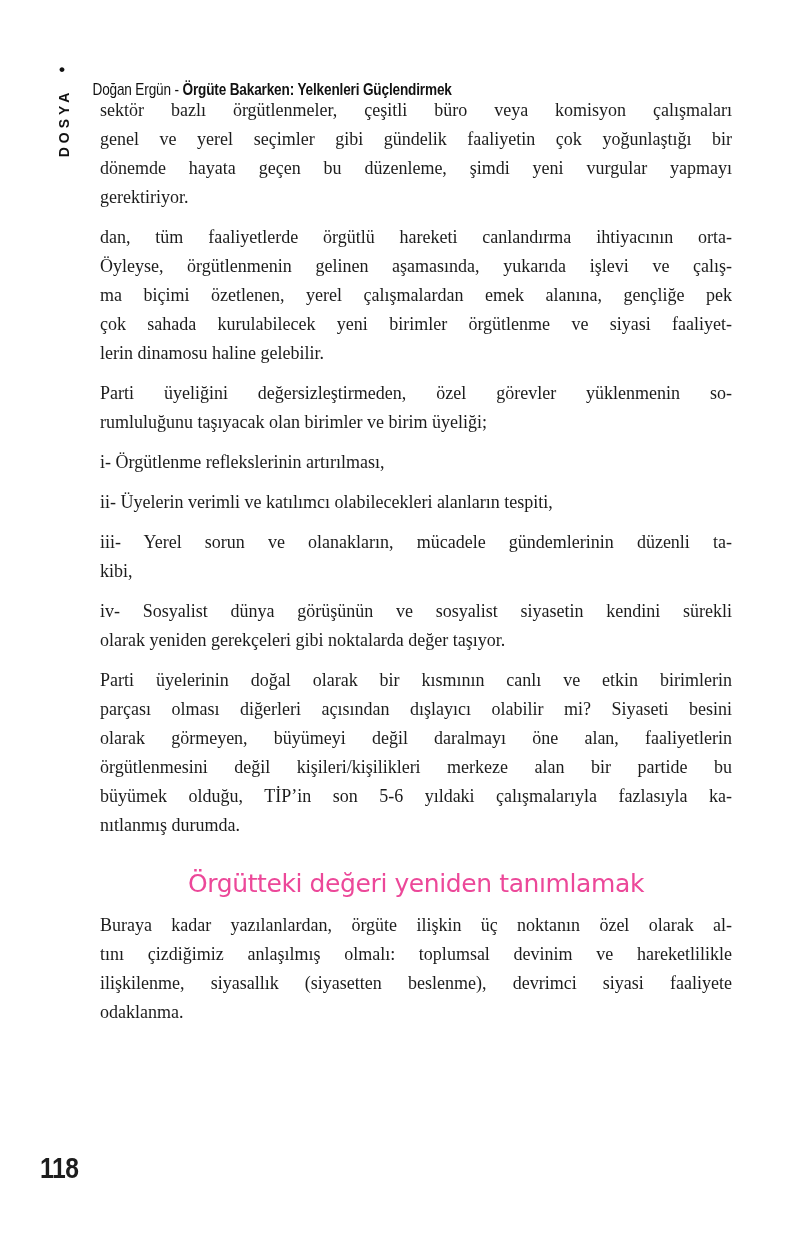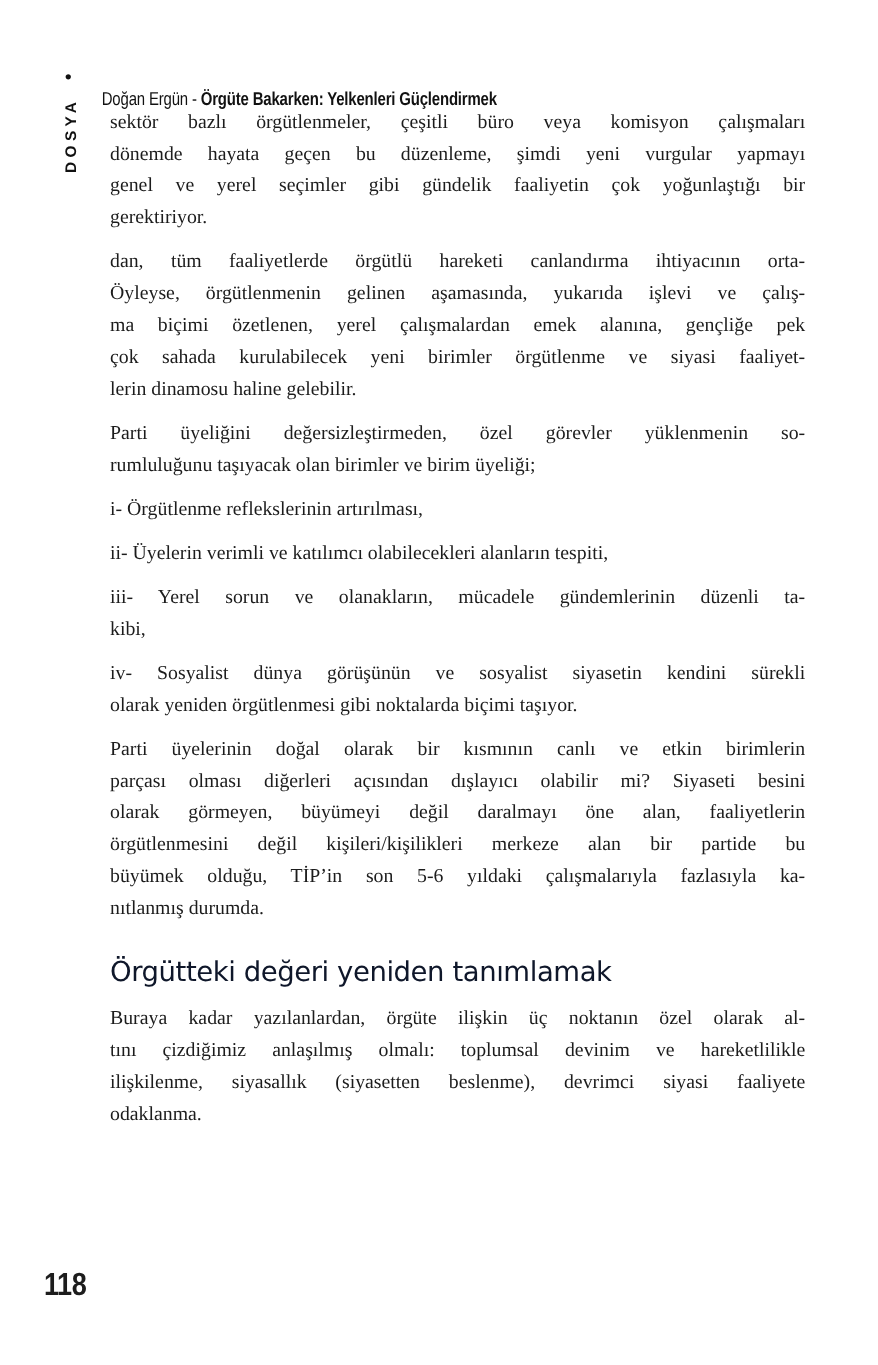--- a/index.html
+++ b/index.html
@@ -79,21 +79,22 @@
   .line.last {
     text-align-last: left;
   }
   .section-heading {
     margin: 29px 0 12px 0;
     font-family: "DejaVu Sans", sans-serif;
     font-weight: normal;
     font-size: 25px;
     line-height: 30px;
     letter-spacing: -0.4px;
-    color: #0f172a;
+    color: #ec4899;
+    text-align: center;
   }
 
   
   .page-number {
     position: absolute;
     left: 40px;
     top: 1152px;
     font-family: "Liberation Sans", sans-serif;
     font-size: 29px;
     font-weight: bold;
@@ -112,22 +113,22 @@
 
   <div class="header-text">
     <span class="header-author">Doğan Ergün</span><span class="header-sep"> - </span><span class="header-title">Örgüte Bakarken: Yelkenleri Güçlendirmek</span>
   </div>
 
   <div class="side-label">DOSYA</div>
 
   <div class="body-text">
       <div class="paragraph">
         <div class="line">sektör bazlı örgütlenmeler, çeşitli büro veya komisyon çalışmaları</div>
+        <div class="line">genel ve yerel seçimler gibi gündelik faaliyetin çok yoğunlaştığı bir</div>
         <div class="line">dönemde hayata geçen bu düzenleme, şimdi yeni vurgular yapmayı</div>
-        <div class="line">genel ve yerel seçimler gibi gündelik faaliyetin çok yoğunlaştığı bir</div>
         <div class="line last">gerektiriyor.</div>
       </div>
       <div class="paragraph">
         <div class="line">dan, tüm faaliyetlerde örgütlü hareketi canlandırma ihtiyacının orta-</div>
         <div class="line">Öyleyse, örgütlenmenin gelinen aşamasında, yukarıda işlevi ve çalış-</div>
         <div class="line">ma biçimi özetlenen, yerel çalışmalardan emek alanına, gençliğe pek</div>
         <div class="line">çok sahada kurulabilecek yeni birimler örgütlenme ve siyasi faaliyet-</div>
         <div class="line last">lerin dinamosu haline gelebilir.</div>
       </div>
       <div class="paragraph">
@@ -139,21 +140,21 @@
       </div>
       <div class="paragraph">
         <div class="line last">ii- Üyelerin verimli ve katılımcı olabilecekleri alanların tespiti,</div>
       </div>
       <div class="paragraph">
         <div class="line">iii- Yerel sorun ve olanakların, mücadele gündemlerinin düzenli ta-</div>
         <div class="line last">kibi,</div>
       </div>
       <div class="paragraph">
         <div class="line">iv- Sosyalist dünya görüşünün ve sosyalist siyasetin kendini sürekli</div>
-        <div class="line last">olarak yeniden örgütlenmesi gibi noktalarda biçimi taşıyor.</div>
+        <div class="line last">olarak yeniden gerekçeleri gibi noktalarda değer taşıyor.</div>
       </div>
       <div class="paragraph">
         <div class="line">Parti üyelerinin doğal olarak bir kısmının canlı ve etkin birimlerin</div>
         <div class="line">parçası olması diğerleri açısından dışlayıcı olabilir mi? Siyaseti besini</div>
         <div class="line">olarak görmeyen, büyümeyi değil daralmayı öne alan, faaliyetlerin</div>
         <div class="line">örgütlenmesini değil kişileri/kişilikleri merkeze alan bir partide bu</div>
         <div class="line">büyümek olduğu, TİP’in son 5-6 yıldaki çalışmalarıyla fazlasıyla ka-</div>
         <div class="line last">nıtlanmış durumda.</div>
       </div>
       <h2 class="section-heading">Örgütteki değeri yeniden tanımlamak</h2>

